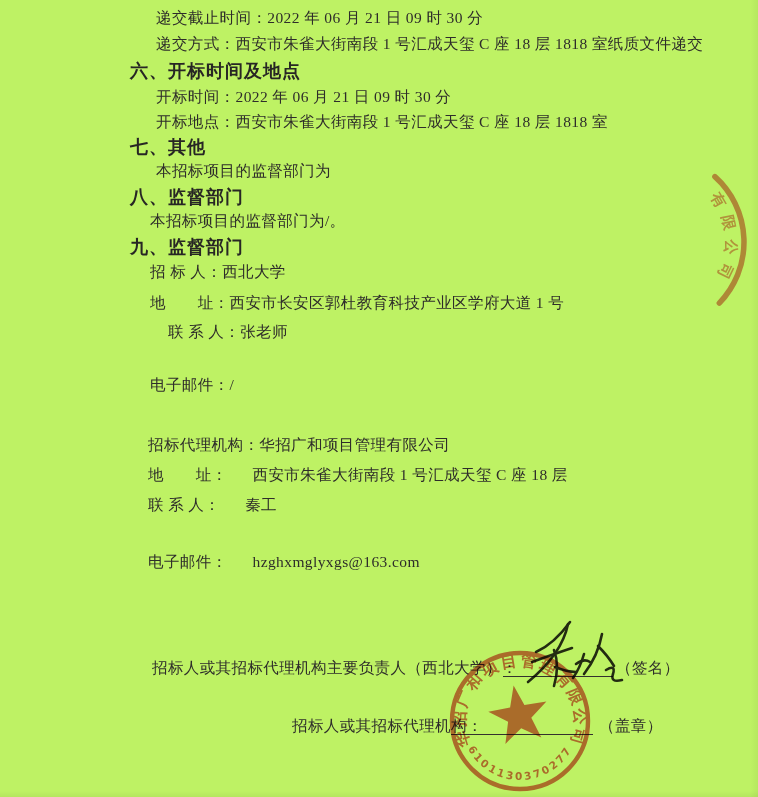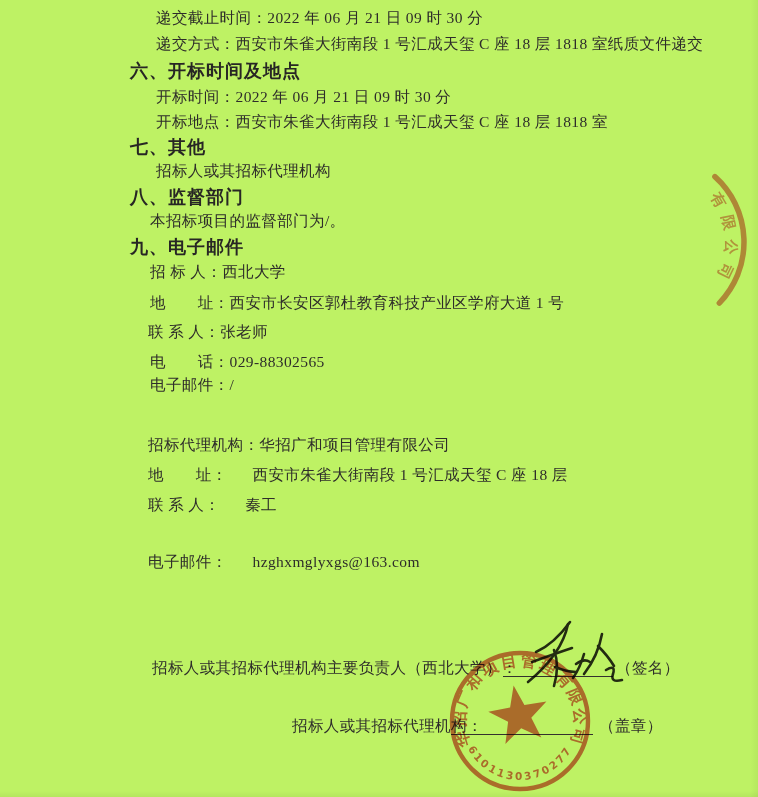--- a/index.html
+++ b/index.html
@@ -62,38 +62,35 @@
 
   <div class="heading" style="top:59px">六、开标时间及地点</div>
   <div class="line row" style="left:156px;top:87px">
     <span class="lbl">开标时间：</span><span class="val">2022 年 06 月 21 日  09 时 30 分</span>
   </div>
   <div class="line row" style="left:156px;top:112px">
     <span class="lbl">开标地点：</span><span class="val">西安市朱雀大街南段 1 号汇成天玺 C 座 18 层 1818 室</span>
   </div>
 
   <div class="heading" style="top:135px">七、其他</div>
-  <div class="line" style="left:156px;top:161px">招标人或其招标代理机构</div>
+  <div class="line" style="left:156px;top:161px">本招标项目的监督部门为</div>
 
   <div class="heading" style="top:185px">八、监督部门</div>
   <div class="line" style="left:150px;top:211px">本招标项目的监督部门为/。</div>
 
-  <div class="heading" style="top:235px">九、电子邮件</div>
+  <div class="heading" style="top:235px">九、监督部门</div>
 
   <div class="line row" style="left:150px;top:262px">
     <span class="lbl">招 标 人：</span><span class="val">西北大学</span>
   </div>
   <div class="line row" style="left:150px;top:293px">
     <span class="lbl">地　　址：</span><span class="val">西安市长安区郭杜教育科技产业区学府大道 1 号</span>
   </div>
-  <div class="line row" style="left:148px;top:322px">
+  <div class="line row" style="left:168px;top:322px">
     <span class="lbl">联 系 人：</span><span class="val">张老师</span>
-  </div>
-  <div class="line row" style="left:150px;top:352px">
-    <span class="lbl">电　　话：</span><span class="val">029-88302565</span>
   </div>
   <div class="line row" style="left:150px;top:375px">
     <span class="lbl">电子邮件：</span><span class="val">/</span>
   </div>
 
   <div class="line row" style="left:148px;top:435px">
     <span class="lbl">招标代理机构：</span><span class="val">华招广和项目管理有限公司</span>
   </div>
   <div class="line row gapped" style="left:148px;top:465px">
     <span class="lbl">地　　址：</span><span class="val">西安市朱雀大街南段 1 号汇成天玺 C 座 18 层</span>

